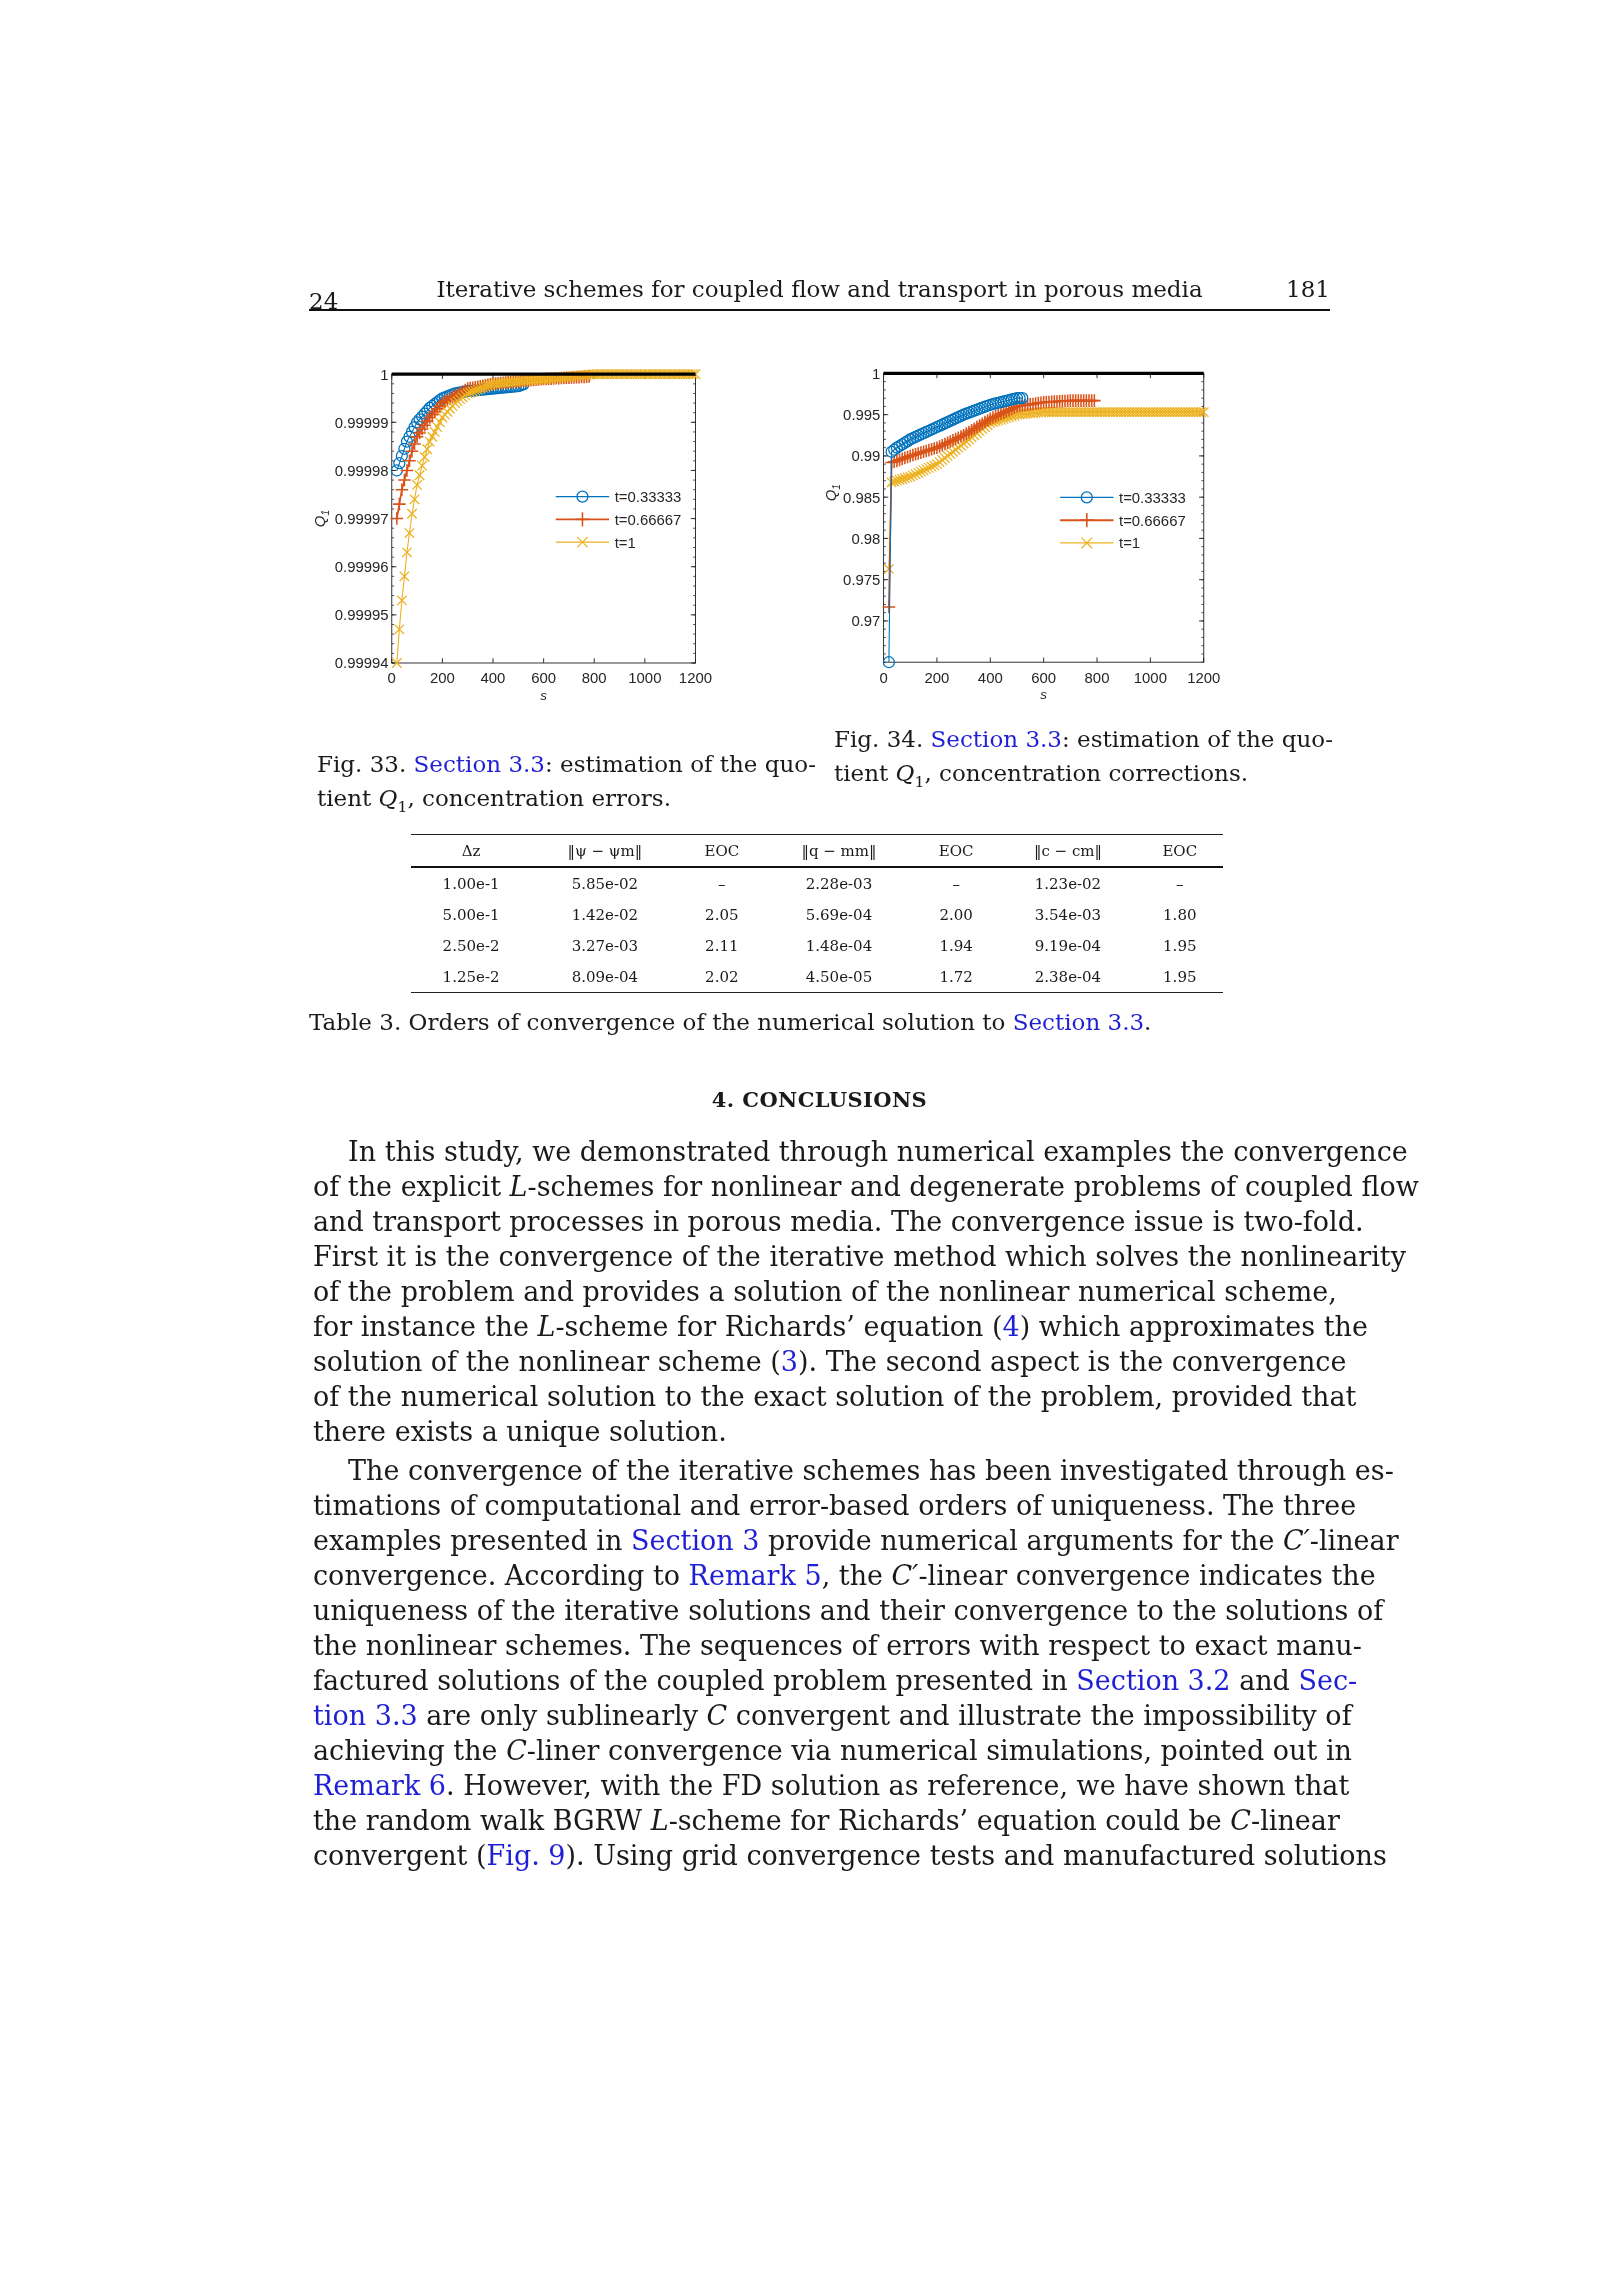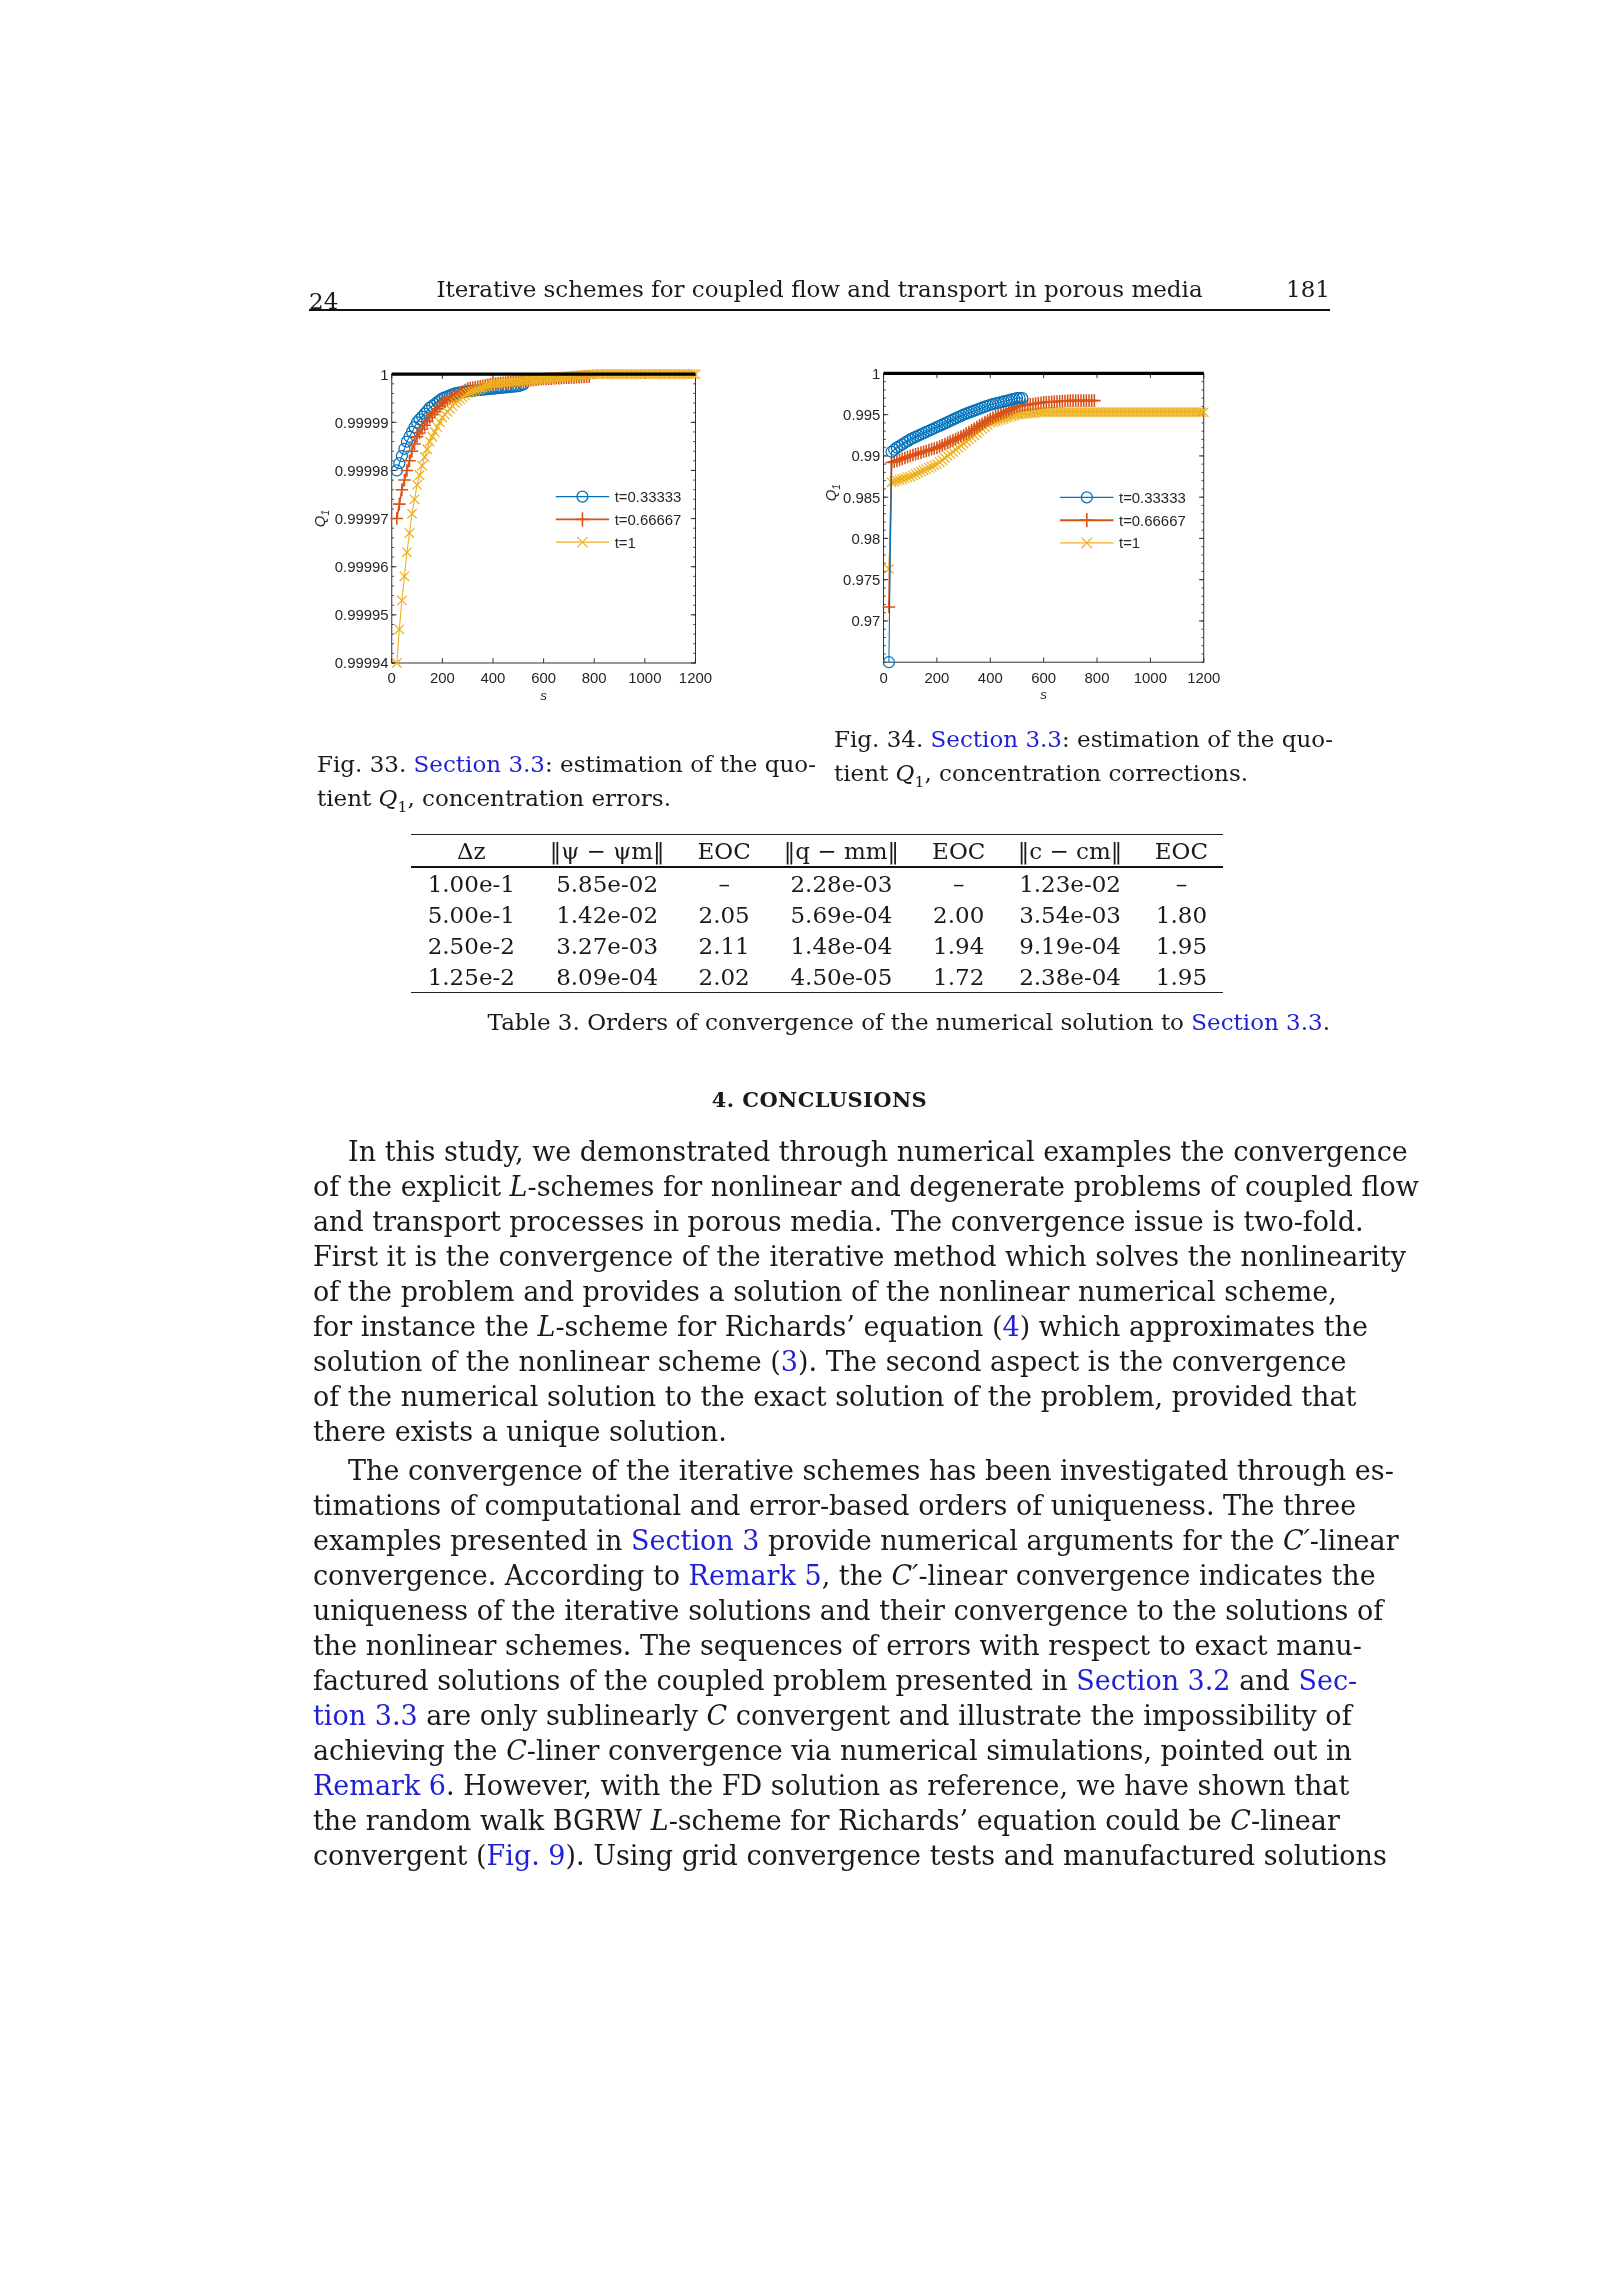--- a/index.html
+++ b/index.html
@@ -10,21 +10,21 @@
   .header .pg-left { position: absolute; left: 0; top: 12px; }
   .header .title { position: absolute; left: 0; right: 0; text-align: center; top: 0; }
   .header .pg-right { position: absolute; right: 0; top: 0; }
   .header-rule { left: 309px; top: 309px; width: 1021px; height: 2.4px; background: #111; }
 
   svg text { font-family: "Liberation Sans", sans-serif; }
   .caption { font-size: 23px; line-height: 34px; }
   .link { color: #1f1fd6; }
   .math { font-style: italic; }
 
-  table.results { border-collapse: collapse; font-size: 23px; }
+  table.results { border-collapse: collapse; font-size: 15px; }
   table.results th, table.results td { padding: 0 11px; text-align: center; font-weight: normal; height: 31px; }
   table.results thead tr { border-top: 1.6px solid #222; border-bottom: 2.4px solid #111; }
   table.results tbody tr:last-child { border-bottom: 1.6px solid #222; }
 
   .section-title { left: 309px; width: 1021px; top: 1087px; text-align: center; font-weight: bold; font-size: 21px; letter-spacing: 0.4px; }
   .body-text { left: 309px; width: 1021px; top: 1130px; font-size: 27px; line-height: 35px; text-align: justify; }
   .body-text p { margin: 4px; text-indent: 35px; }
   .line { display: block; text-align: justify; text-align-last: justify; white-space: nowrap; }
   .line.last { text-align-last: left; }
 </style>
@@ -1265,21 +1265,21 @@
           <td>8.09e-04</td>
           <td>2.02</td>
           <td>4.50e-05</td>
           <td>1.72</td>
           <td>2.38e-04</td>
           <td>1.95</td>
         </tr>
       </tbody>
   </table>
 </div>
-<div class="abs caption" style="left:309px; width:1021px; top:1005px; text-align:right;">
+<div class="abs caption" style="left:309px; width:1021px; top:1005px; text-align:left;">
   <span>Table 3.</span>
   <span>Orders of convergence of the numerical solution to </span><span class="link">Section 3.3</span><span>.</span>
 </div>
 
 <div class="abs section-title">4. CONCLUSIONS</div>
 
 <div class="abs body-text">
   <p id="p1">
       <span class="line" style="text-indent: 35px;"><span>In this study, we demonstrated through numerical examples the convergence</span></span>
       <span class="line" style="text-indent: 0px;"><span>of the explicit </span><span class="math">L</span><span>-schemes for nonlinear and degenerate problems of coupled flow</span></span>

